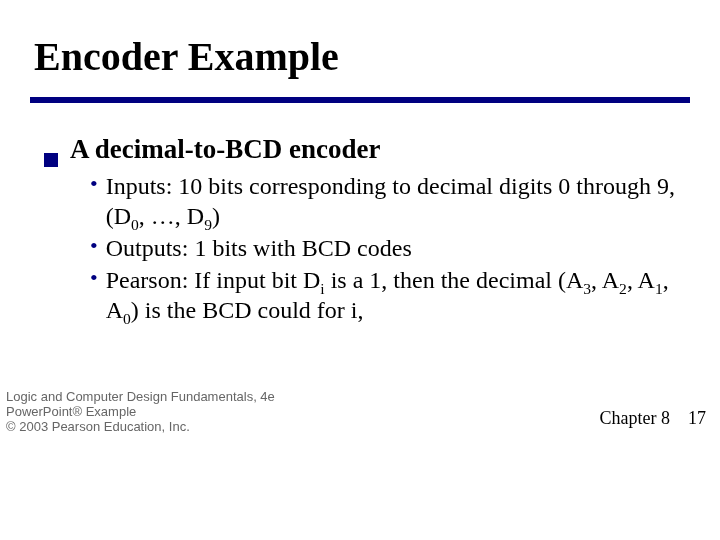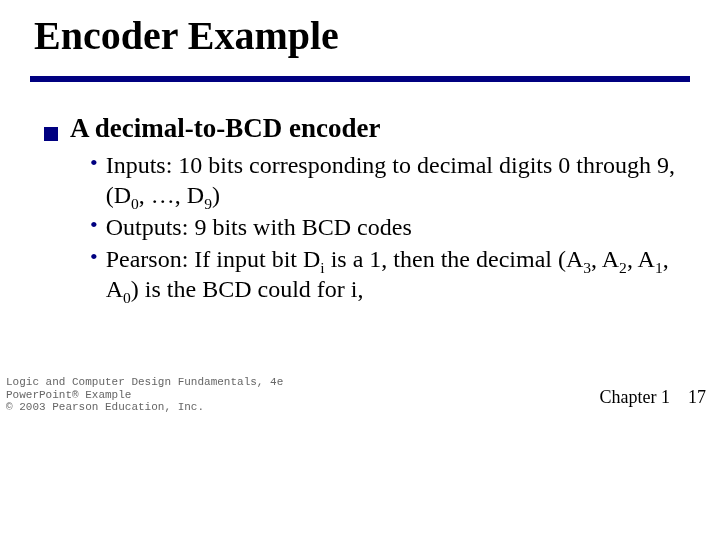--- a/index.html
+++ b/index.html
@@ -10,20 +10,21 @@
     background: #fff;
     font-family: "Times New Roman", Times, serif;
     color: #000;
     overflow: hidden;
   }
   .slide {
     position: relative;
     width: 720px;
     height: 420px;
     box-sizing: border-box;
+    margin-top: 21px;
   }
   .title {
     position: absolute;
     left: 34px;
     top: 12px;
     font-size: 40px;
     font-weight: bold;
   }
   .rule {
     position: absolute;
@@ -34,21 +35,21 @@
     background: #000080;
   }
   .body {
     position: absolute;
     left: 44px;
     top: 104px;
     width: 640px;
   }
   .lvl1 {
     display: flex;
-    align-items: center;
+    align-items: flex-end;
     margin: 8px 0 4px 0;
     font-size: 27px;
     font-weight: bold;
     line-height: 1.25;
   }
   .lvl1 .bullet1 {
     flex: 0 0 auto;
     width: 14px;
     height: 14px;
     background: #000080;
@@ -73,22 +74,22 @@
   .lvl2 .txt { flex: 1; }
   sub {
     font-size: 0.65em;
     vertical-align: sub;
     line-height: 0;
   }
   .footer-left {
     position: absolute;
     left: 6px;
     bottom: 6px;
-    font-family: Liberation Mono, monospace;
-    font-size: 11px;
+    font-family: Liberation Sans, sans-serif;
+    font-size: 13px;
     color: #666;
     line-height: 1.15;
   }
   .footer-right {
     position: absolute;
     right: 14px;
     bottom: 12px;
     font-size: 18px;
   }
   .footer-right .ch { margin-right: 18px; }
@@ -110,36 +111,36 @@
 
     <div class="lvl2">
       <div class="bullet2">•</div>
       <div class="txt">
         <span>Inputs: 10 bits corresponding to decimal digits 0 through 9, (D</span><sub>0</sub><span>, …, D</span><sub>9</sub><span>)</span>
       </div>
     </div>
 
     <div class="lvl2">
       <div class="bullet2">•</div>
-      <div class="txt">Outputs: 9 bits with BCD codes</div>
+      <div class="txt">Outputs: 1 bits with BCD codes</div>
     </div>
 
     <div class="lvl2">
       <div class="bullet2">•</div>
       <div class="txt">
         <span>Pearson: If input bit D</span><sub>i</sub><span> is a 1, then the decimal (A</span><sub>3</sub><span>, A</span><sub>2</sub><span>, A</span><sub>1</sub><span>, A</span><sub>0</sub><span>) is the BCD could for i,</span>
       </div>
     </div>
 
 
   </div>
 
   <div class="footer-left">
     <div>Logic and Computer Design Fundamentals, 4e</div>
     <div>PowerPoint® Example</div>
     <div>© 2003 Pearson Education, Inc.</div>
   </div>
 
   <div class="footer-right">
-    <span class="ch">Chapter 1</span><span>17</span>
+    <span class="ch">Chapter 8</span><span>17</span>
   </div>
 
 </div>
 
 </body></html>

